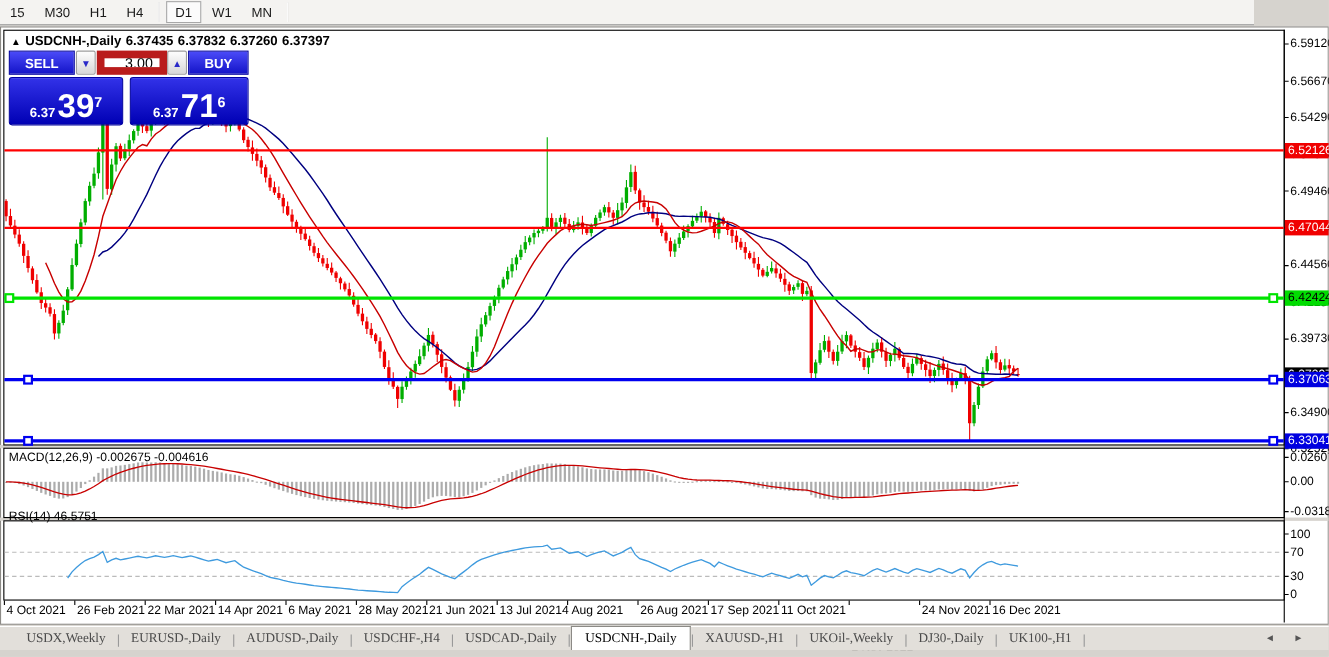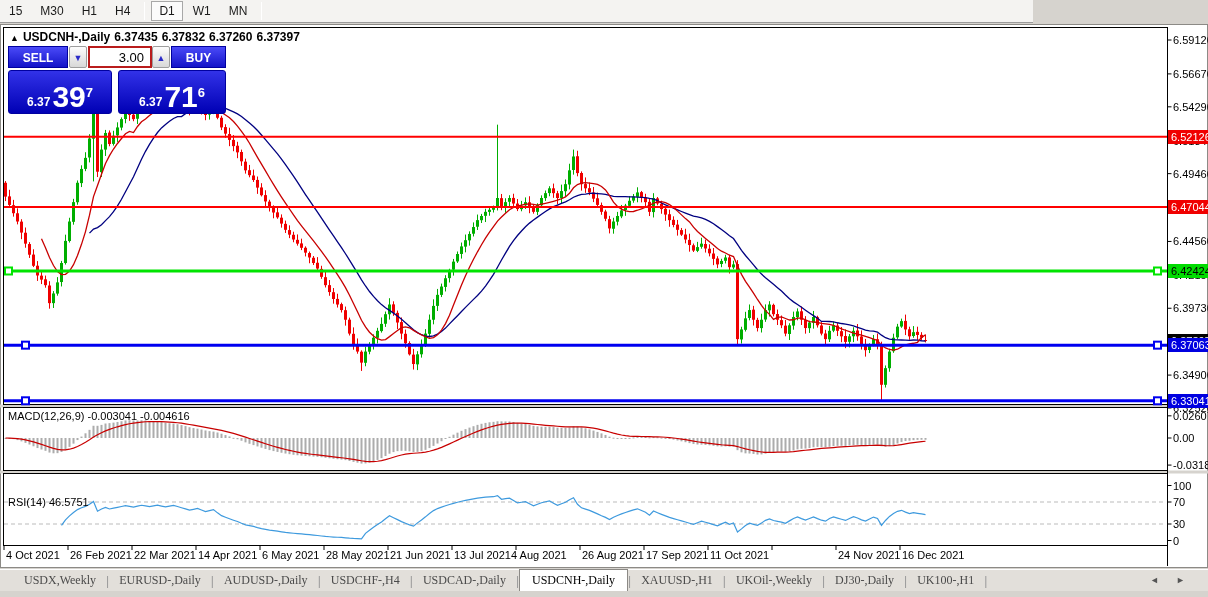--- a/index.html
+++ b/index.html
@@ -1,21 +1,21 @@
 <!DOCTYPE html>
 <html><head>
 <meta charset="utf-8">
 <style>
   * { margin:0; padding:0; box-sizing:border-box; }
   html,body { width:1208px; height:597px; overflow:hidden;
     font-family:"Liberation Sans","DejaVu Sans",sans-serif; background:#D6D3CE; }
   #app { position:relative; width:1208px; height:597px; }
 
   
-  #toolbar { position:absolute; left:0; top:0; width:1033px; height:23px;
+  #toolbar { position:absolute; left:0; top:0; width:1140px; height:23px;
     background:#F4F3F1; border-bottom:1px solid #9A9A9A; display:flex; align-items:center; }
   .tf-btn { font-size:12px; color:#1a1a1a; padding:2px 7px; margin:0 1px; border:1px solid transparent; cursor:default; }
   .tf-btn.active { background:#FBFBFB; border:1px solid #A8A8A8; }
   .tf-sep { width:1px; height:18px; background:#C4C4C4; margin:0 5px; border-right:1px solid #fff; }
 
   
   #chartwin { position:absolute; left:0; top:24px; width:1208px; height:544px;
     background:#fff; border:1px solid #8C8A86; }
   #chartsvg { position:absolute; left:0; top:0; width:1208px; height:597px; }
 
@@ -32,21 +32,21 @@
   #collapse-tri { font-size:9px; margin-right:6px; }
 
   
   .q-btn { position:absolute; top:46px; height:22px; color:#fff; font-size:12px; font-weight:700;
     text-align:center; line-height:22px; background:linear-gradient(#4A4AF8,#1414C8);
     border:1px solid #0000A0; border-radius:0; }
   .q-spinbtn { position:absolute; top:46px; width:18px; height:22px;
     background:linear-gradient(#FDFDFD,#D8D8D8); border:1px solid #9D9D9D; border-radius:2px;
     font-size:9px; color:#2A2AC8; text-align:center; line-height:22px; }
   #vol-input { position:absolute; left:88px; top:46px; width:64px; height:22px;
-    border:2px solid #b91c1c; font-size:13px; text-align:right; padding-right:6px;
+    border:7px solid #b91c1c; font-size:13px; text-align:right; padding-right:6px;
     font-family:"Liberation Sans",sans-serif; color:#000; background:#fff; }
   .q-price { position:absolute; top:70px; height:44px; border-radius:3px;
     background:linear-gradient(#3232E8,#0000B4); border:1px solid #0000A0;
     color:#fff; display:flex; align-items:flex-end; justify-content:center; padding-bottom:1px; }
   .q-price .small { font-size:12px; font-weight:700; margin-right:2px; margin-bottom:3px; }
   .q-price .big { font-size:30px; font-weight:700; line-height:30px; }
   .q-price .sup { font-size:13px; font-weight:700; margin-bottom:12px; }
 
   
   #tabbar { position:absolute; left:0; top:569px; width:1208px; height:22px;
@@ -865,22 +865,22 @@
       <span class="small">6.37</span>
       <span class="big">39</span>
       <span class="sup">7</span>
     </div>
     <div class="q-price" style="left:118px;width:108px;">
       <span class="small">6.37</span>
       <span class="big">71</span>
       <span class="sup">6</span>
     </div>
 
-    <div class="legend" style="left:8px;top:410px;">MACD(12,26,9) -0.003041 -0.004616</div>
-    <div class="legend" style="left:8px;top:496px;">RSI(14) 46.5751</div>
+    <div class="legend" style="left:8px;top:410px;">MACD(12,26,9) -0.002675 -0.004616</div>
+    <div class="legend" style="left:8px;top:464px;">RSI(14) 46.5751</div>
   <div class="axis-label" style="top: 34px;">6.59120</div>
       <div class="axis-label" style="top: 67.8957px;">6.56670</div>
       <div class="axis-label" style="top: 100.823px;">6.54290</div>
       <div class="axis-label" style="top: 134.719px;">6.51840</div>
       <div class="axis-label" style="top: 167.646px;">6.49460</div>
       <div class="axis-label" style="top: 200.712px;">6.47070</div>
       <div class="axis-label" style="top: 235.438px;">6.44560</div>
       <div class="axis-label" style="top: 268.78px;">6.42150</div>
       <div class="axis-label" style="top: 302.261px;">6.39730</div>
       <div class="axis-label" style="top: 335.741px;">6.37310</div>

